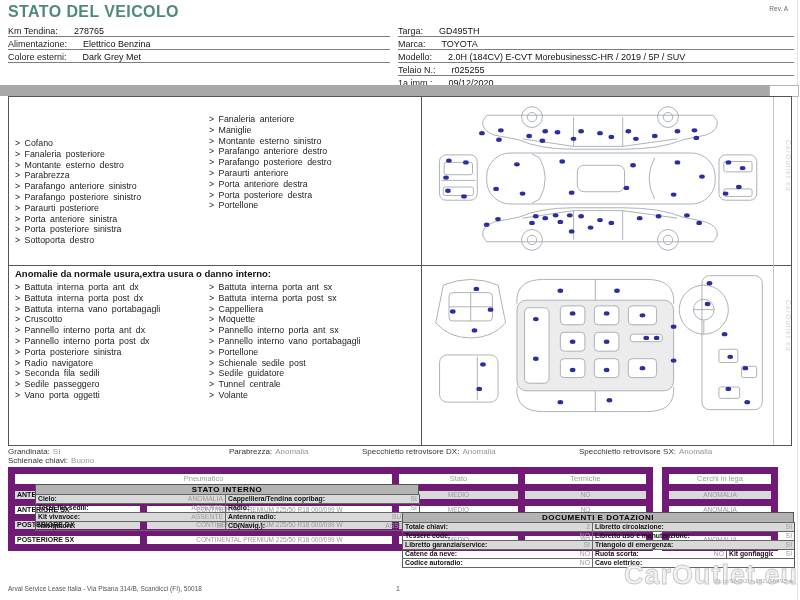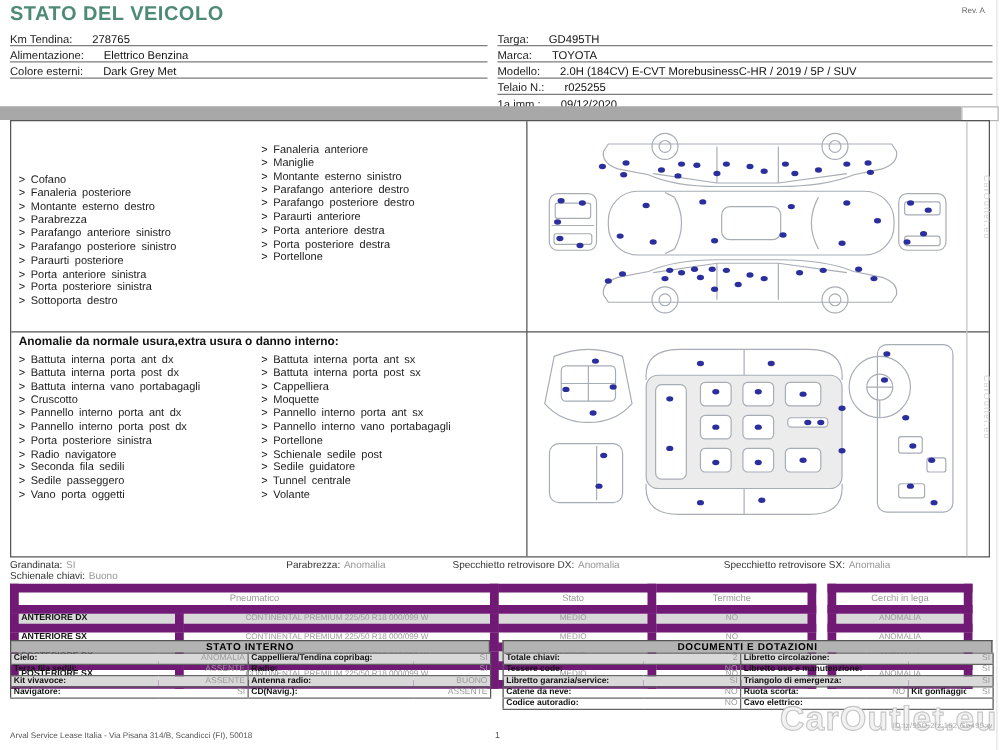--- a/index.html
+++ b/index.html
@@ -421,21 +421,21 @@
       </tr>
   <tr class="alt">
         <td class="spec">ANOMALIA</td>
       </tr>
   <tr>
         <td class="spec">ANOMALIA</td>
       </tr>
 </tbody>
   </table>
 
-<div class="abs" style="left:8px;top:512px;width:384px;">
+<div class="abs" style="left:8px;top:484px;width:384px;padding-left:27px;">
   <div class="panel-title">STATO INTERNO</div>
   <table class="kv-table">
     <colgroup>
         <col style="width:118px">
         <col style="width:72px">
         <col style="width:132px">
         <col style="width:62px">
       </colgroup>
     <tbody>
         <tr class="alt">

